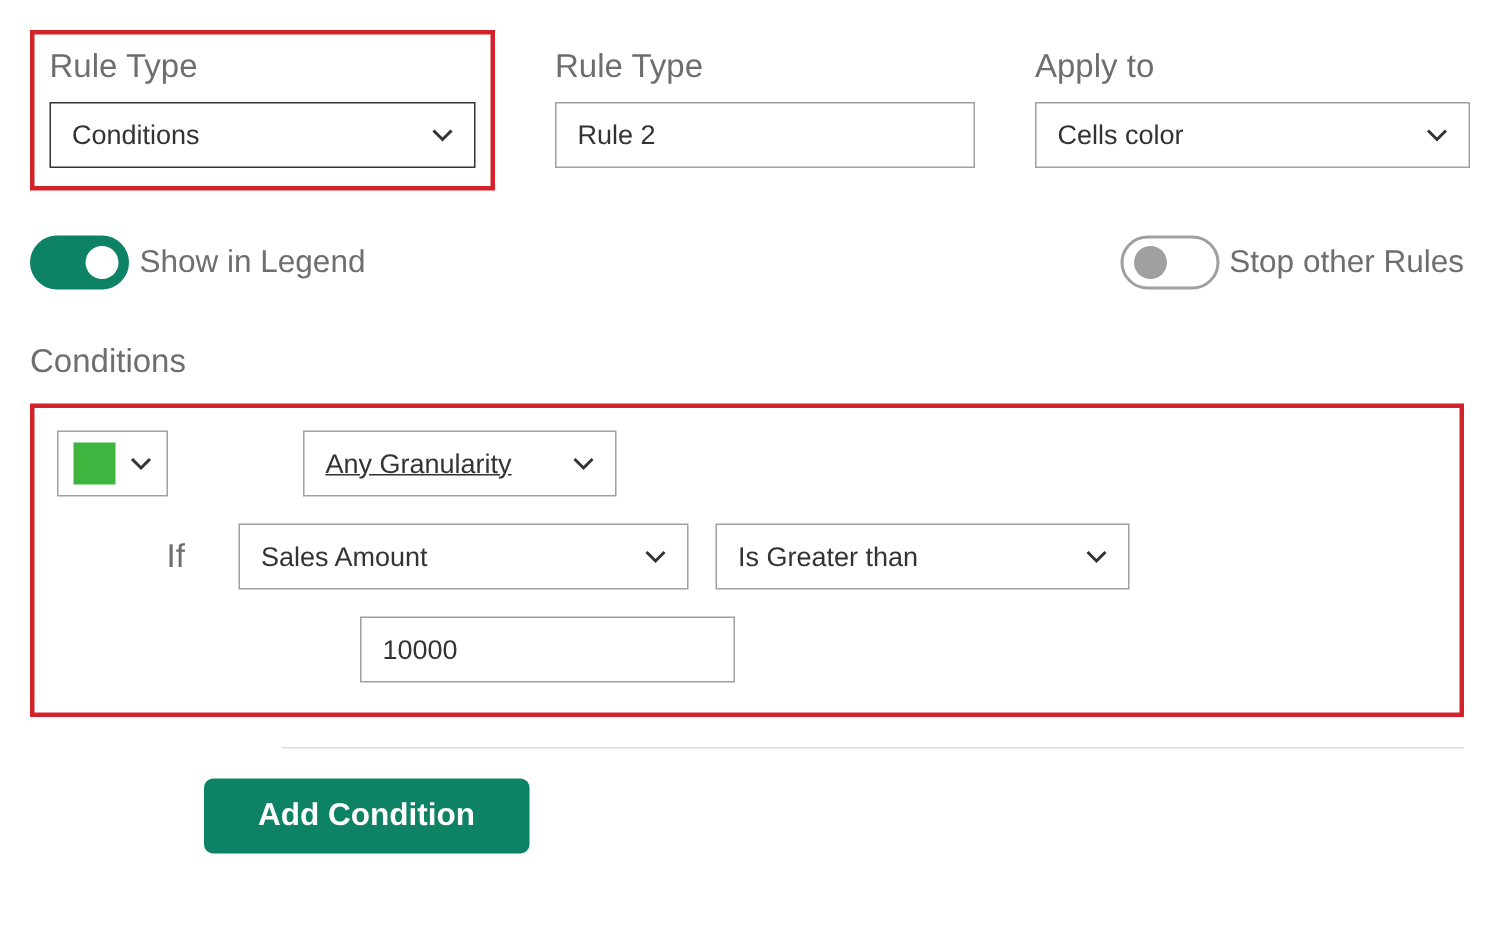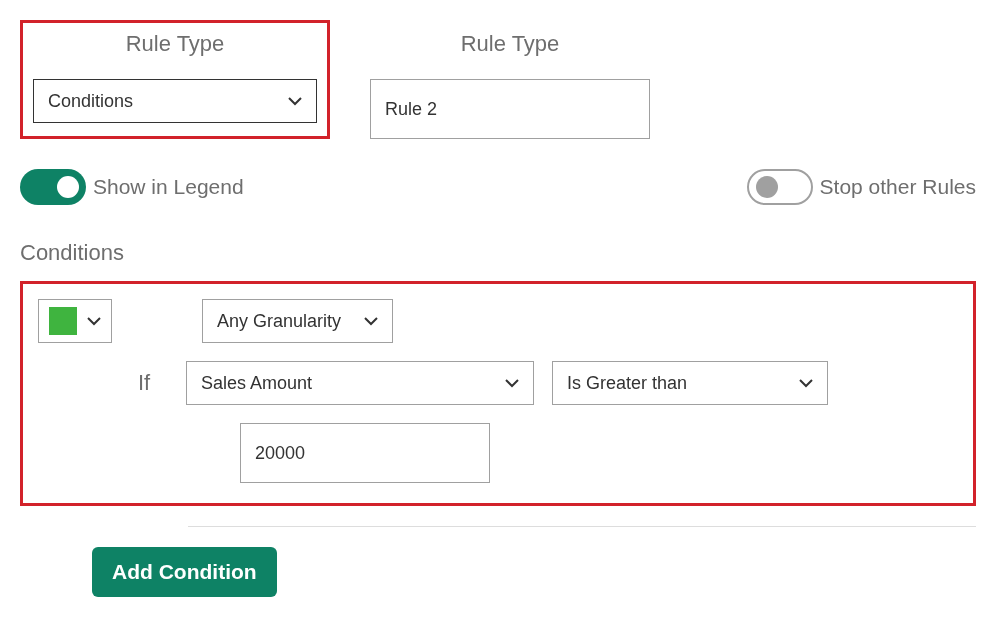--- a/index.html
+++ b/index.html
@@ -16,22 +16,21 @@
       color: #333;
     }
     .top-row {
       display: flex;
       gap: 40px;
       margin-bottom: 30px;
     }
     .field-group {
       display: flex;
       flex-direction: column;
-      gap: 22px;
-      text-align: center;
+      gap: 11px;
     }
     .field-label {
       font-size: 22px;
       color: #6e6e6e;
       font-weight: 400;
     }
     .select-box {
       height: 44px;
       border: 1px solid #333;
       background: #fff;
@@ -40,21 +39,21 @@
       justify-content: space-between;
       padding: 0 14px;
       font-size: 18px;
       color: #333;
       cursor: pointer;
     }
     .select-box.light-border {
       border-color: #a0a0a0;
     }
     .input-box {
-      height: 60px;
+      height: 44px;
       border: 1px solid #a0a0a0;
       background: #fff;
       display: flex;
       align-items: center;
       padding: 0 14px;
       font-size: 18px;
       color: #333;
     }
     .chevron-down {
       width: 14px;
@@ -144,36 +143,37 @@
       gap: 10px;
       padding: 0 10px;
       cursor: pointer;
     }
     .color-swatch {
       width: 28px;
       height: 28px;
       background: #3fb43f;
     }
     .granularity-select {
-      width: 191px;
+      width: 209px;
+      text-decoration: underline;
     }
     .condition-row2 {
       display: flex;
       align-items: center;
       gap: 18px;
-      margin-left: 100px;
+      margin-left: 73px;
       margin-bottom: 18px;
     }
     .if-label {
       font-size: 22px;
       color: #6e6e6e;
       width: 30px;
     }
     .field-select {
-      width: 348px;
+      width: 300px;
     }
     .operator-select {
       width: 276px;
     }
     .condition-row3 {
       display: flex;
       gap: 18px;
       margin-left: 202px;
     }
     .value-type-select {
@@ -184,28 +184,28 @@
     }
     .divider {
       height: 1px;
       background: #ddd;
       margin-left: 168px;
       margin-right: 0;
       margin-bottom: 20px;
       width: 788px;
     }
     .add-button {
-      margin-left: 72px;
+      margin-left: 116px;
       background: #0e8265;
       color: #fff;
       border: none;
       border-radius: 6px;
       font-size: 21px;
       font-weight: 600;
-      padding: 13px 20px;
+      padding: 13px 36px;
       cursor: pointer;
     }
   </style>
 </head>
 <body>
 
 
 
 
 <div class="top-row">
@@ -224,20 +224,31 @@
     </div>
   </div>
 
   <div class="field-group" style="padding-top:11px;">
     <div class="field-label">Rule Type</div>
     <div class="input-box" style="width:280px;">
       <span>Rule 2</span>
     </div>
   </div>
 
+  <div class="field-group" style="padding-top:11px;">
+    <div class="field-label">Apply to</div>
+    <div class="select-box light-border" style="width:290px;">
+      <span>Cells color</span>
+      <span class="chevron-down">
+        <svg viewBox="0 0 14 10">
+            <path d="M1 2 L7 8 L13 2" fill="none" stroke="#333" stroke-width="2"></path>
+          </svg>
+      </span>
+    </div>
+  </div>
 
 </div>
 
 
 <div class="switch-row">
   <div class="switch-group">
     <div class="toggle on">
       <div class="toggle-knob"></div>
     </div>
     <div class="switch-label">Show in Legend</div>
@@ -290,21 +301,21 @@
       <span class="chevron-down">
         <svg viewBox="0 0 14 10">
             <path d="M1 2 L7 8 L13 2" fill="none" stroke="#333" stroke-width="2"></path>
           </svg>
       </span>
     </div>
   </div>
 
   <div class="condition-row3">
     <div class="input-box value-input">
-      <span>20000</span>
+      <span>10000</span>
     </div>
   </div>
 
 </div>
 
 <div class="divider"></div>
 
 <button class="add-button">
   <span>Add Condition</span>
 </button>

